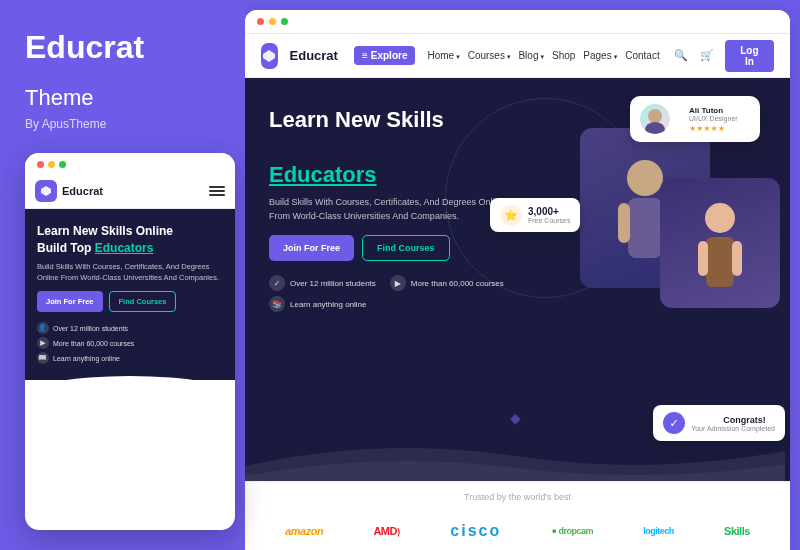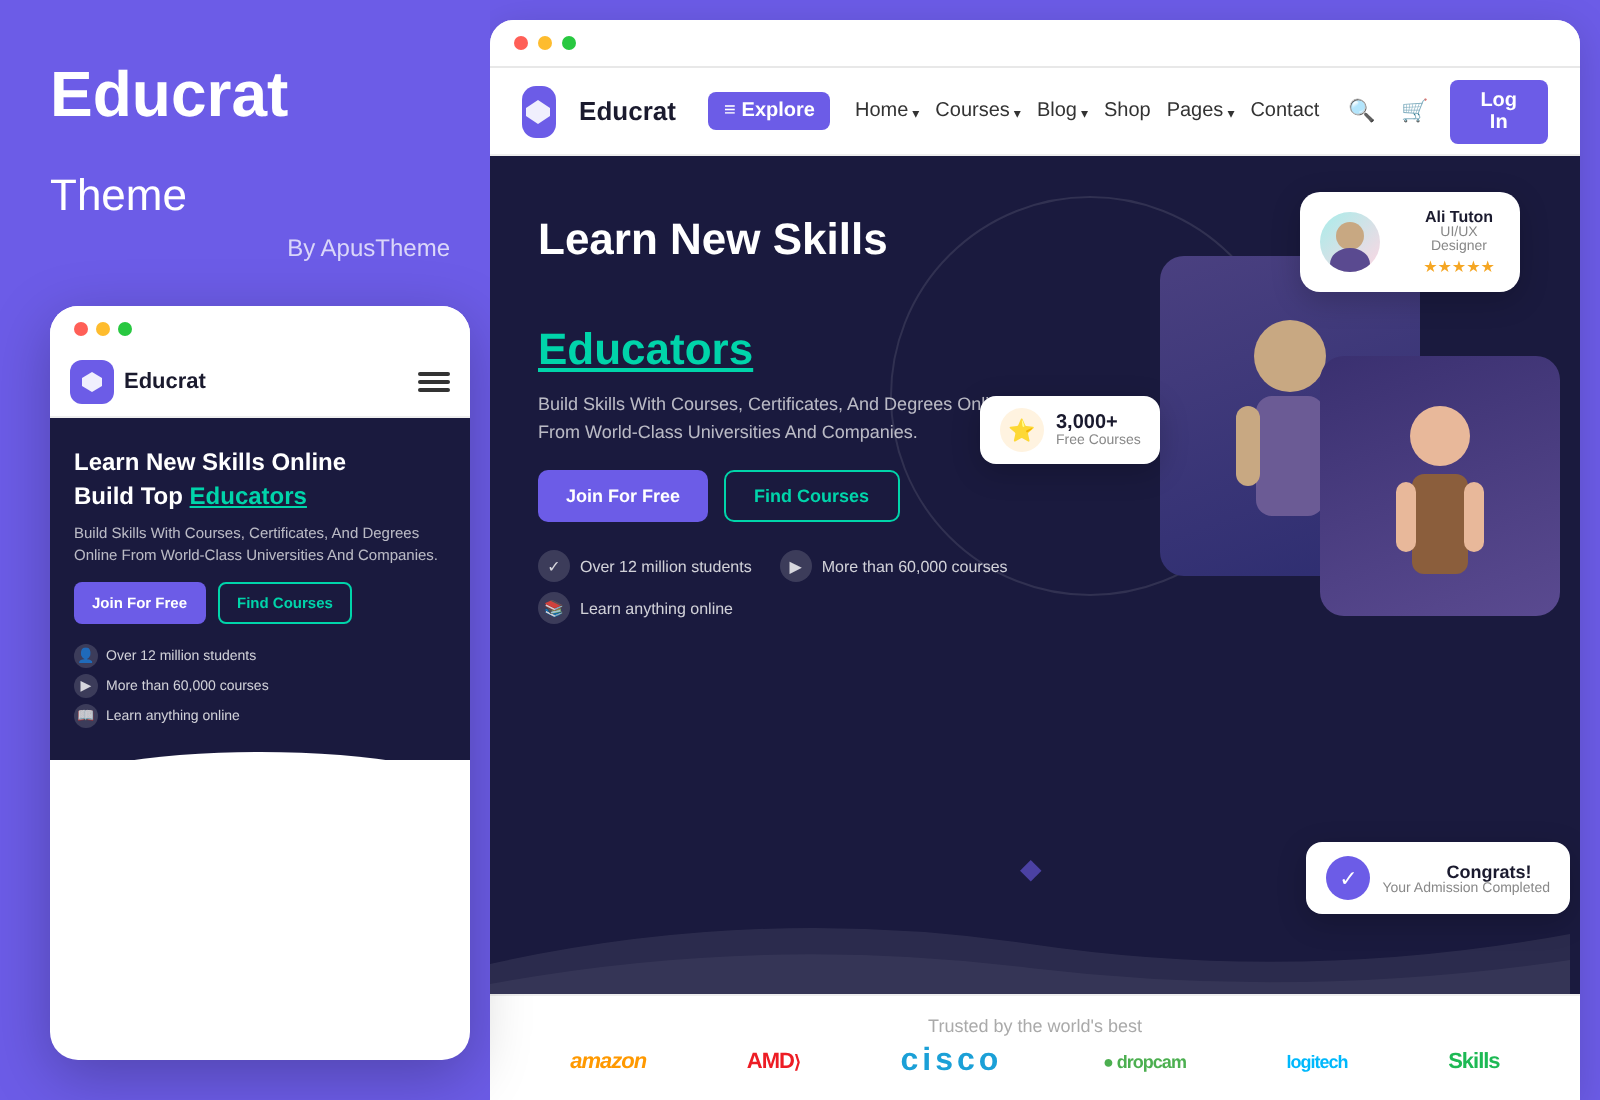--- a/index.html
+++ b/index.html
@@ -32,21 +32,20 @@
       font-size: 22px;
       font-weight: 400;
       color: #fff;
       margin-bottom: 6px;
       margin-top: 20px;
     }
     .brand-by {
       font-size: 12px;
       color: rgba(255,255,255,0.75);
       margin-bottom: 22px;
-      text-align: right;
     }
 
     
     .mobile-mockup {
       background: #fff;
       border-radius: 14px;
       overflow: hidden;
       width: 210px;
       box-shadow: 0 8px 30px rgba(0,0,0,0.25);
       flex: 1;
@@ -325,22 +324,21 @@
       right: 30px;
       top: 18px;
       background: #fff;
       border-radius: 10px;
       padding: 8px 10px;
       display: flex;
       align-items: center;
       gap: 19px;
       box-shadow: 0 4px 15px rgba(0,0,0,0.2);
       z-index: 5;
-      width: 110px;
-      text-align: center;
+      width: 130px;
     }
     .ali-avatar {
       width: 30px; height: 30px;
       border-radius: 50%;
       background: linear-gradient(135deg, #a8edea, #fed6e3);
       overflow: hidden;
       flex-shrink: 0;
     }
     .ali-info { flex: 1; }
     .ali-name { font-size: 8px; font-weight: 700; color: #1a1a2e; }
@@ -428,21 +426,21 @@
     
     .trusted-section {
       background: #fff;
       padding: 10px 20px;
       border-top: 1px solid #eee;
     }
     .trusted-title {
       text-align: center;
       font-size: 9px;
       color: #aaa;
-      margin-bottom: 4px;
+      margin-bottom: 20px;
       font-weight: 500;
     }
     .trusted-logos {
       display: flex;
       align-items: center;
       justify-content: space-around;
       gap: 10px;
     }
     .logo-item {
       font-size: 11px;

